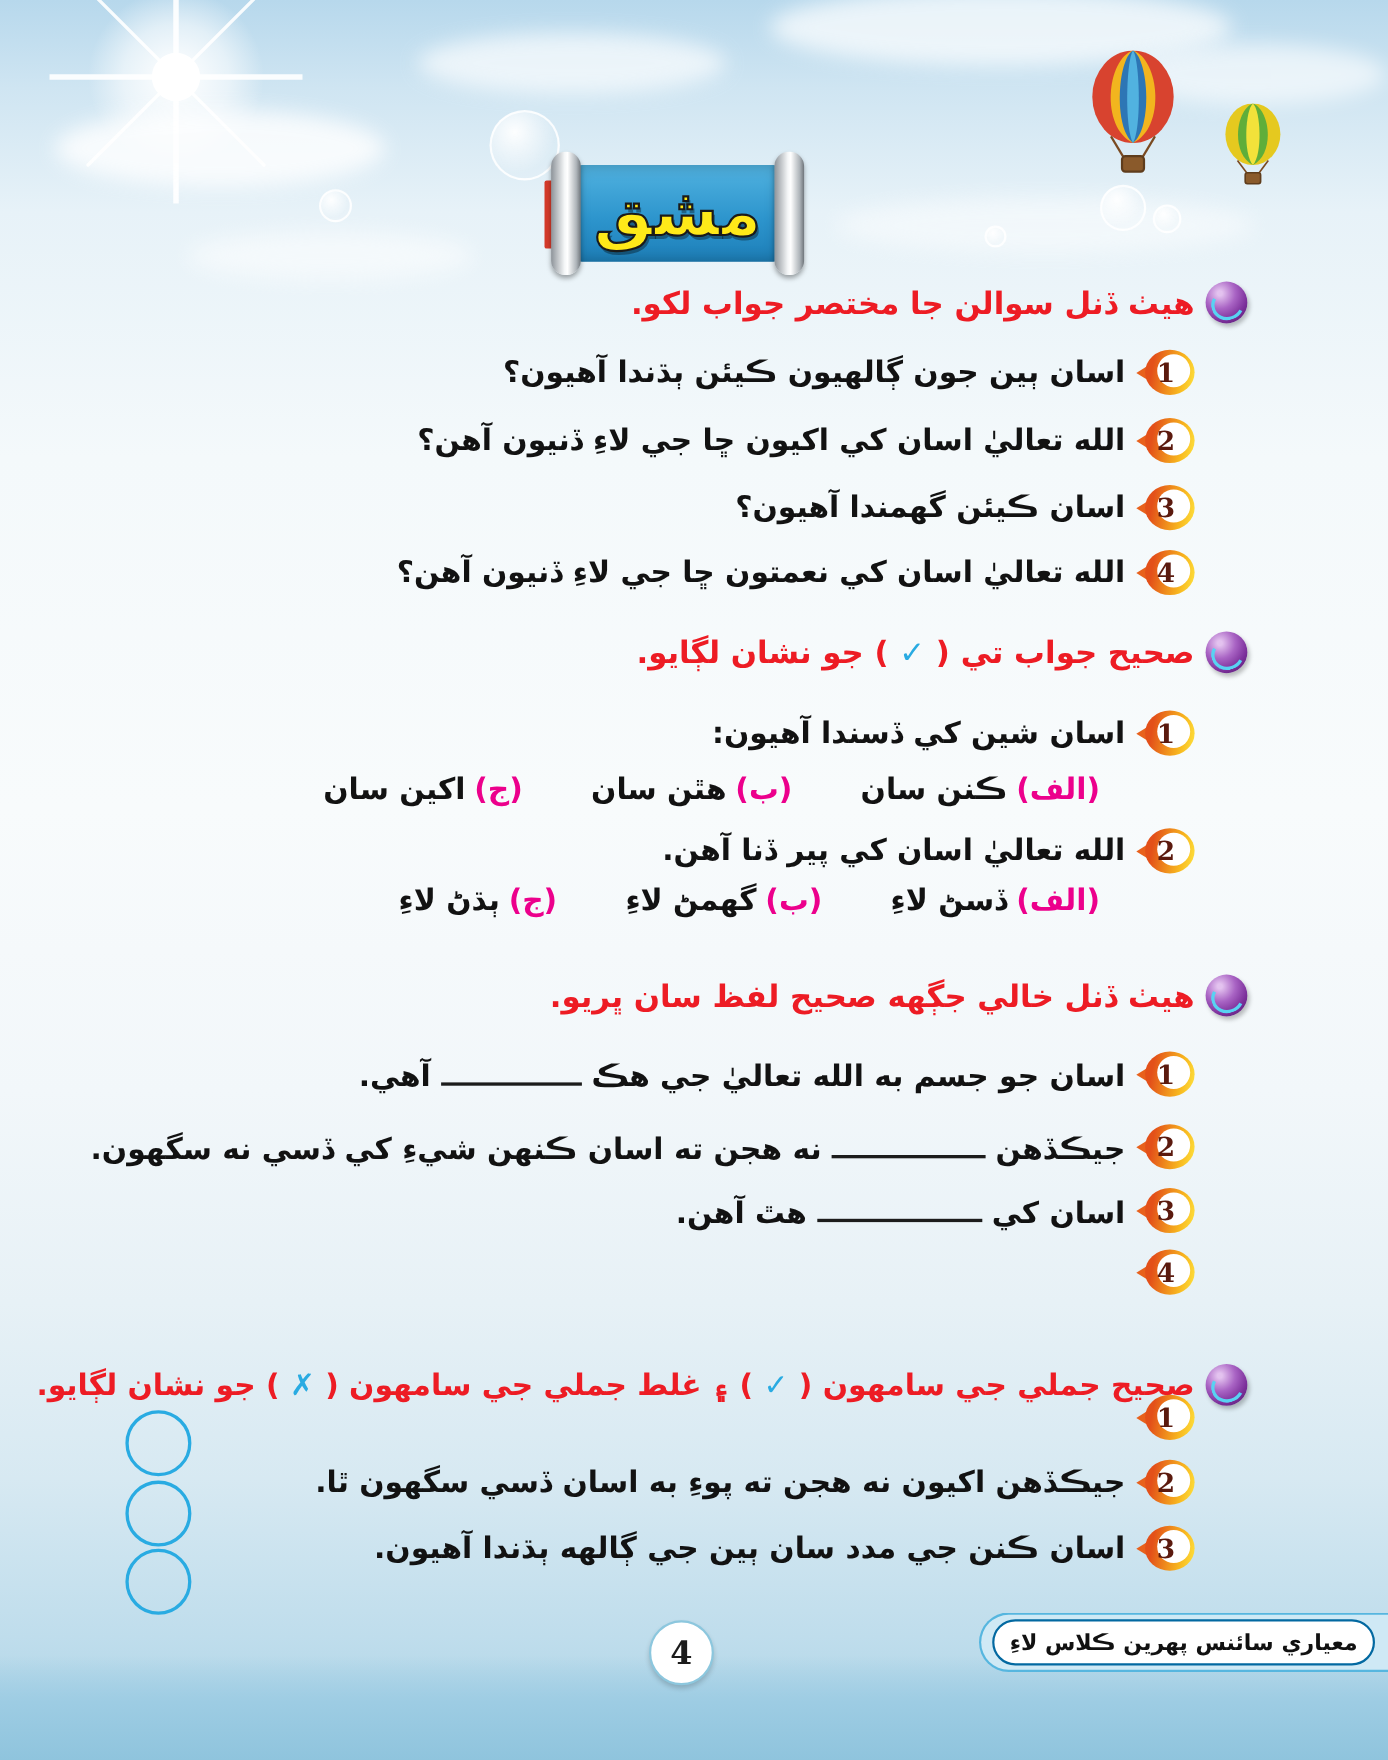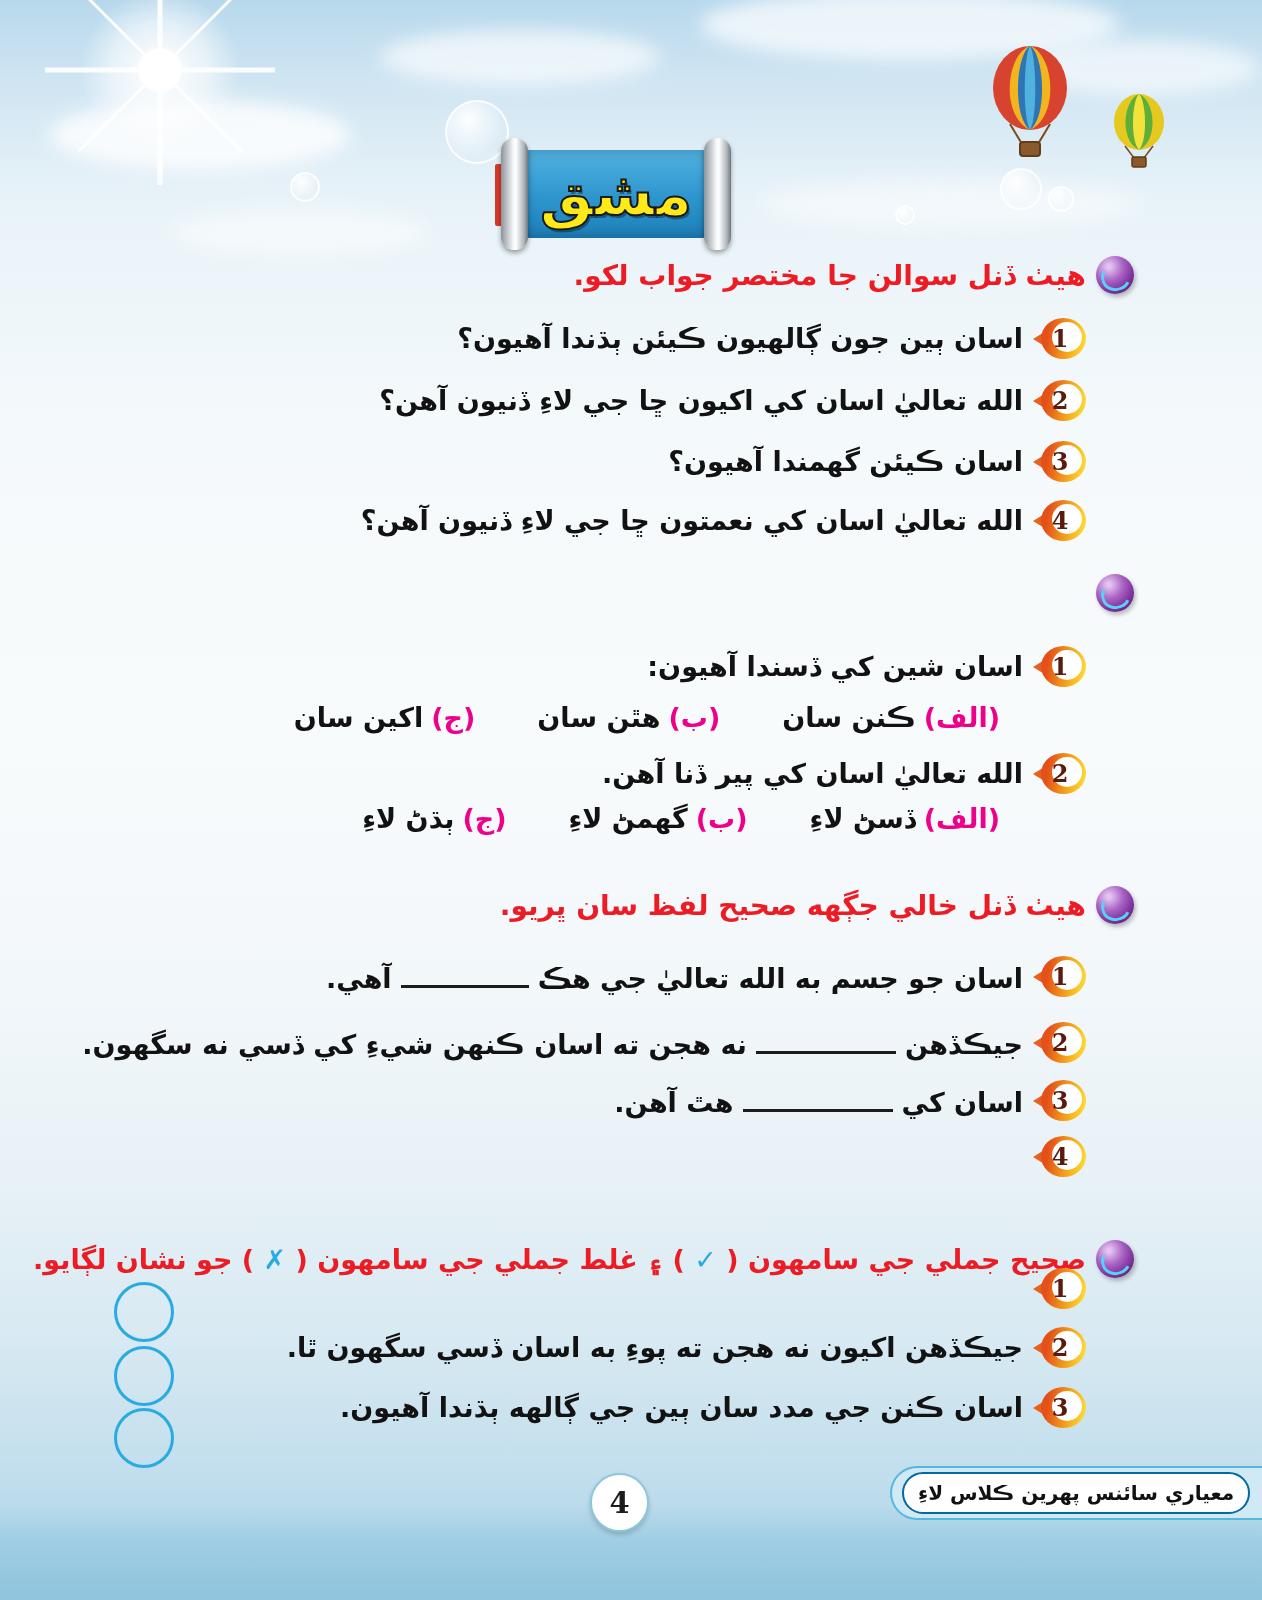--- a/index.html
+++ b/index.html
@@ -160,20 +160,21 @@
     <span class="badge">
         <span class="ring"></span>
         <span class="core"></span>
         <span class="num">4</span>
       </span>
     <span class="q-text">الله تعاليٰ اسان کي نعمتون ڇا جي لاءِ ڏنيون آهن؟</span>
   </div>
 
   <div class="section-heading" style="top:574px;">
     <span class="sphere"></span>
+    <span><span>صحيح جواب تي ( </span><span class="blue">✓</span><span> ) جو نشان لڳايو.</span></span>
   </div>
 
   <div class="q-row" style="top:646px;">
     <span class="badge">
         <span class="ring"></span>
         <span class="core"></span>
         <span class="num">1</span>
       </span>
     <span class="q-text">اسان شين کي ڏسندا آهيون:</span>
   </div>

